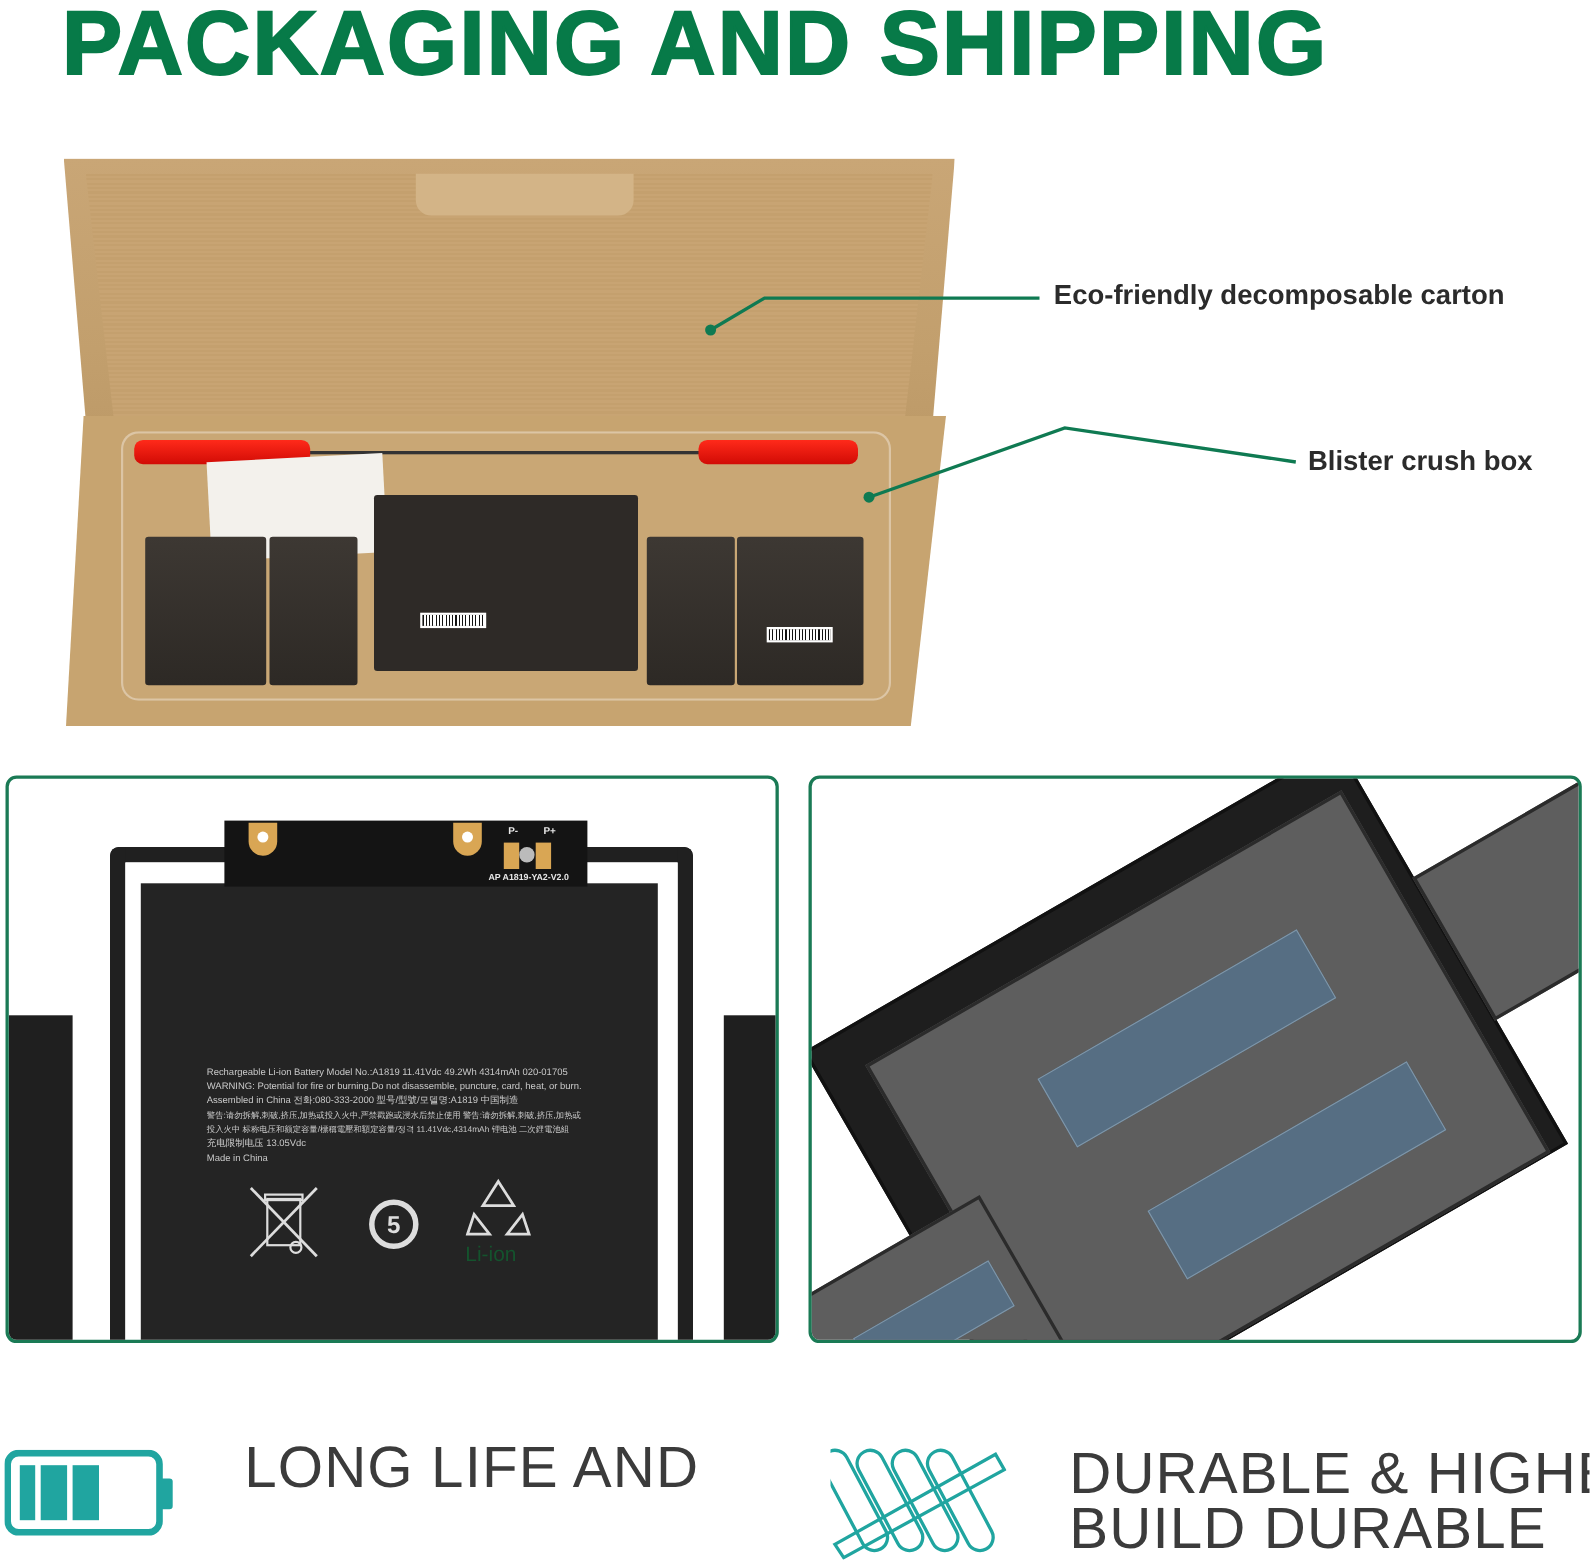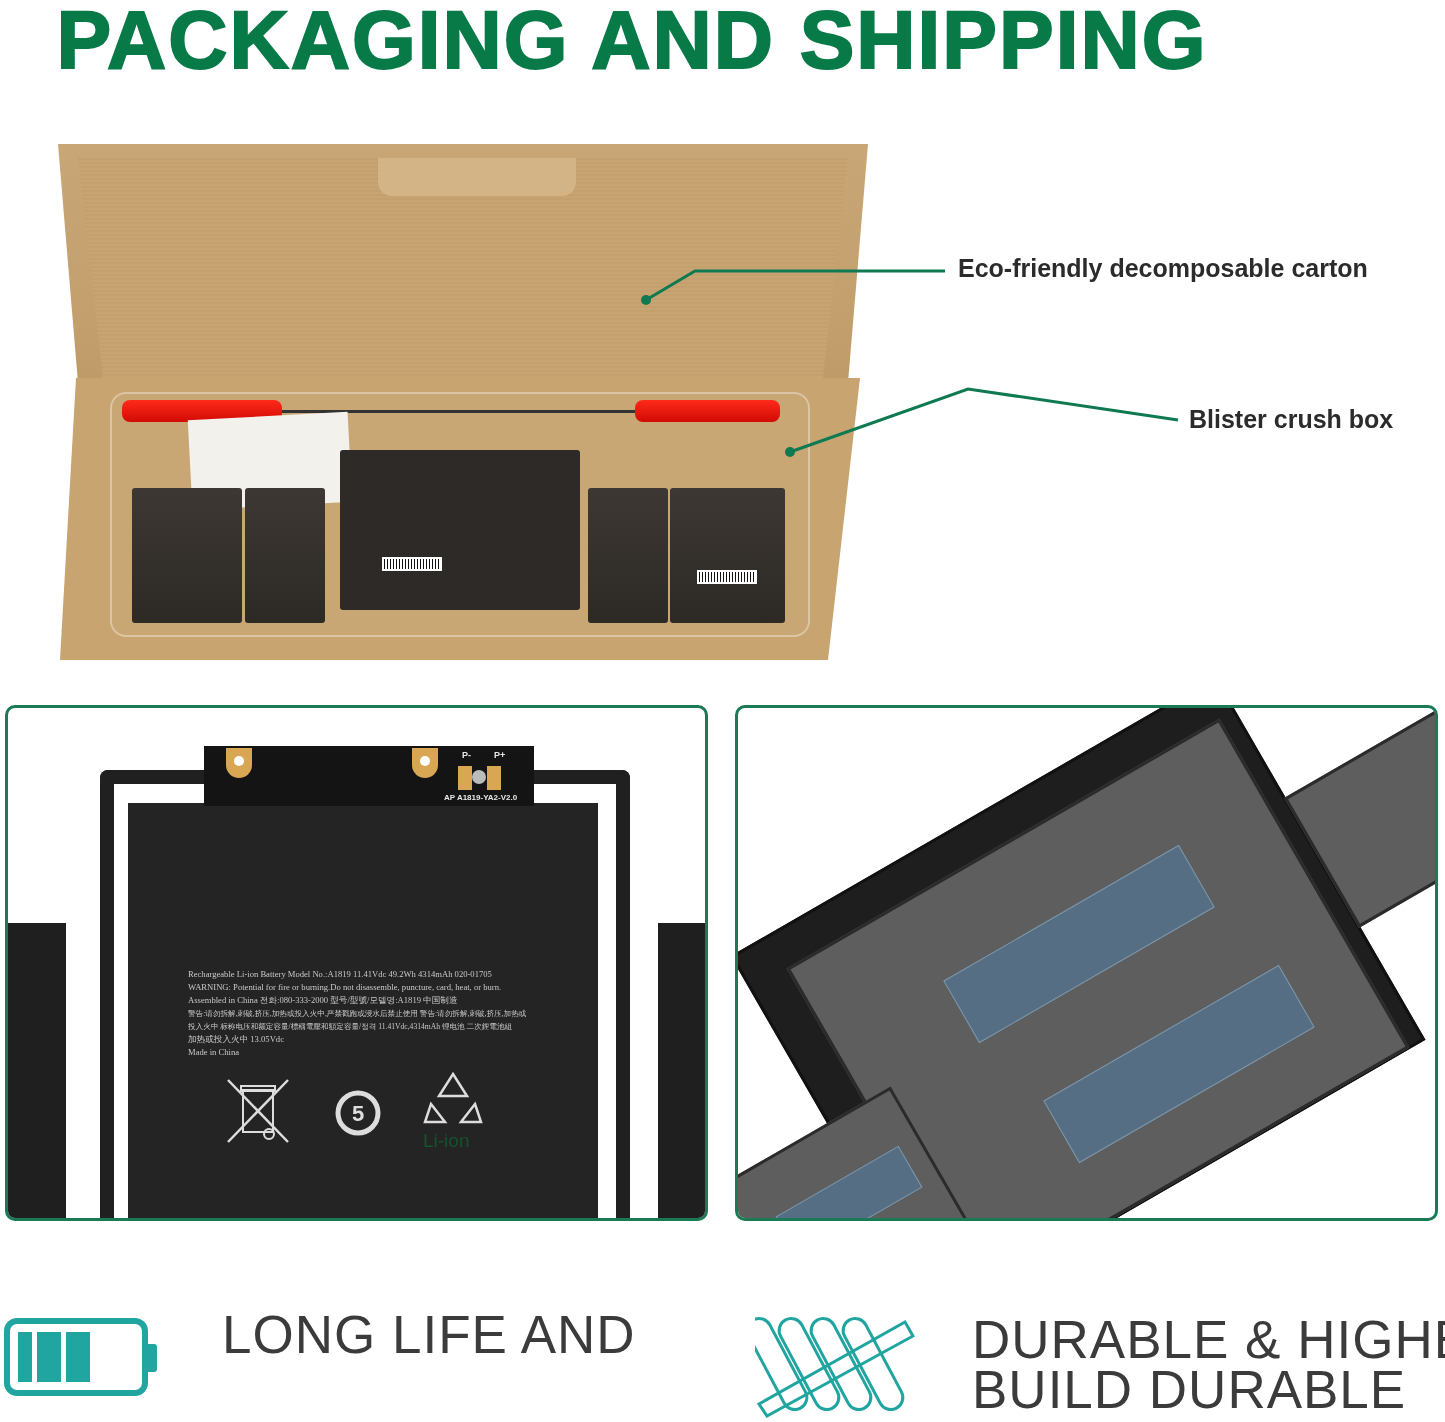--- a/index.html
+++ b/index.html
@@ -83,21 +83,21 @@
   .pcb {
     position:absolute; left:196px; top:38px; width:330px; height:60px; background:#141414;
   }
   .pad { position:absolute; width:26px; height:30px; background:#d9a654; border-radius:0 0 13px 13px; }
   .pad::after { content:""; position:absolute; left:8px; top:8px; width:10px; height:10px; border-radius:50%; background:#fff; }
   .pcb-text { position:absolute; color:#e8e8e8; font-size:9px; font-weight:bold; white-space:nowrap; }
   .spec {
     position:absolute; left:180px; top:260px; width:370px; color:#c9c9c9; font-size:8.6px; line-height:13px;
     font-family:"Liberation Sans", sans-serif;
   }
-  .spec div { white-space:nowrap;font-family:Liberation Serif, serif; }
+  .spec div { white-space:nowrap; }
   .sym { position:absolute; color:#dcdcdc; }
   .liion { position:absolute; left:415px; top:422px; color:#14532d; font-size:19px; }
   .tcell {
     position:absolute; background:#5e5e5e; border:3px solid #2b2b2b; box-sizing:border-box;
     transform:rotate(-30deg); transform-origin:center;
   }
   .tstrip { position:absolute; background:#566e83; border:1px solid #7f97aa; transform:rotate(-30deg); }
 
   
   .feature-text {
@@ -152,21 +152,21 @@
     <div class="pcb-text" style="left:258px;top:4px;">P-</div>
     <div class="pcb-text" style="left:290px;top:4px;">P+</div>
     <div class="pcb-text" style="left:240px;top:47px;font-size:8px;">AP A1819-YA2-V2.0</div>
   </div>
   <div class="spec">
     <div>Rechargeable Li-ion Battery Model No.:A1819 11.41Vdc 49.2Wh 4314mAh 020-01705</div>
     <div>WARNING: Potential for fire or burning.Do not disassemble, puncture, card, heat, or burn.</div>
     <div>Assembled in China 전화:080-333-2000 型号/型號/모델명:A1819 中国制造</div>
     <div style="font-size:7.6px;">警告:请勿拆解,刺破,挤压,加热或投入火中,严禁戳跑或浸水后禁止使用 警告:请勿拆解,刺破,挤压,加热或</div>
     <div style="font-size:7.6px;">投入火中 标称电压和额定容量/標稱電壓和額定容量/정격 11.41Vdc,4314mAh 锂电池 二次鋰電池組</div>
-    <div>加热或投入火中 13.05Vdc</div>
+    <div>充电限制电压 13.05Vdc</div>
     <div>Made in China</div>
   </div>
   <svg class="sym" style="left:215px;top:368px;" width="70" height="70">
     <rect x="20" y="14" width="30" height="42" fill="none" stroke="#ddd" stroke-width="2"></rect>
     <rect x="18" y="10" width="34" height="5" fill="none" stroke="#ddd" stroke-width="2"></rect>
     <circle cx="46" cy="58" r="5" fill="none" stroke="#ddd" stroke-width="2"></circle>
     <line x1="5" y1="4" x2="65" y2="66" stroke="#ddd" stroke-width="2.5"></line>
     <line x1="65" y1="4" x2="5" y2="66" stroke="#ddd" stroke-width="2.5"></line>
   </svg>
   <svg class="sym" style="left:325px;top:380px;" width="50" height="50">

